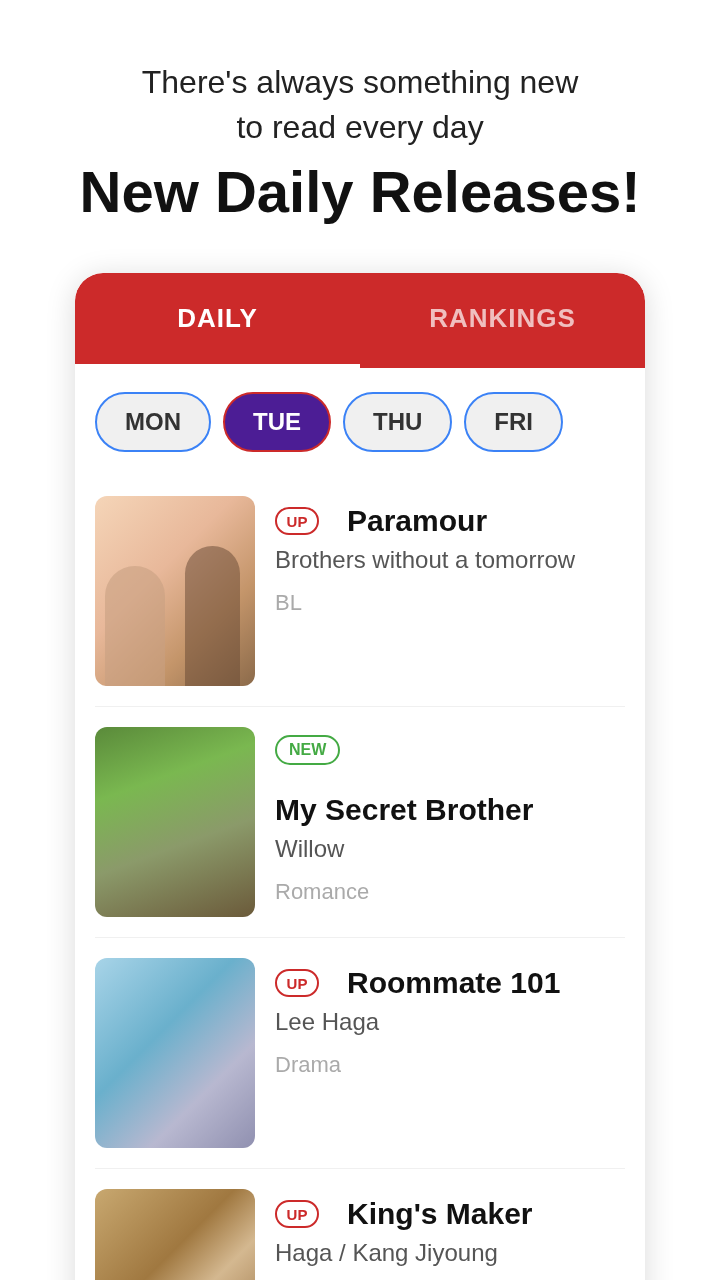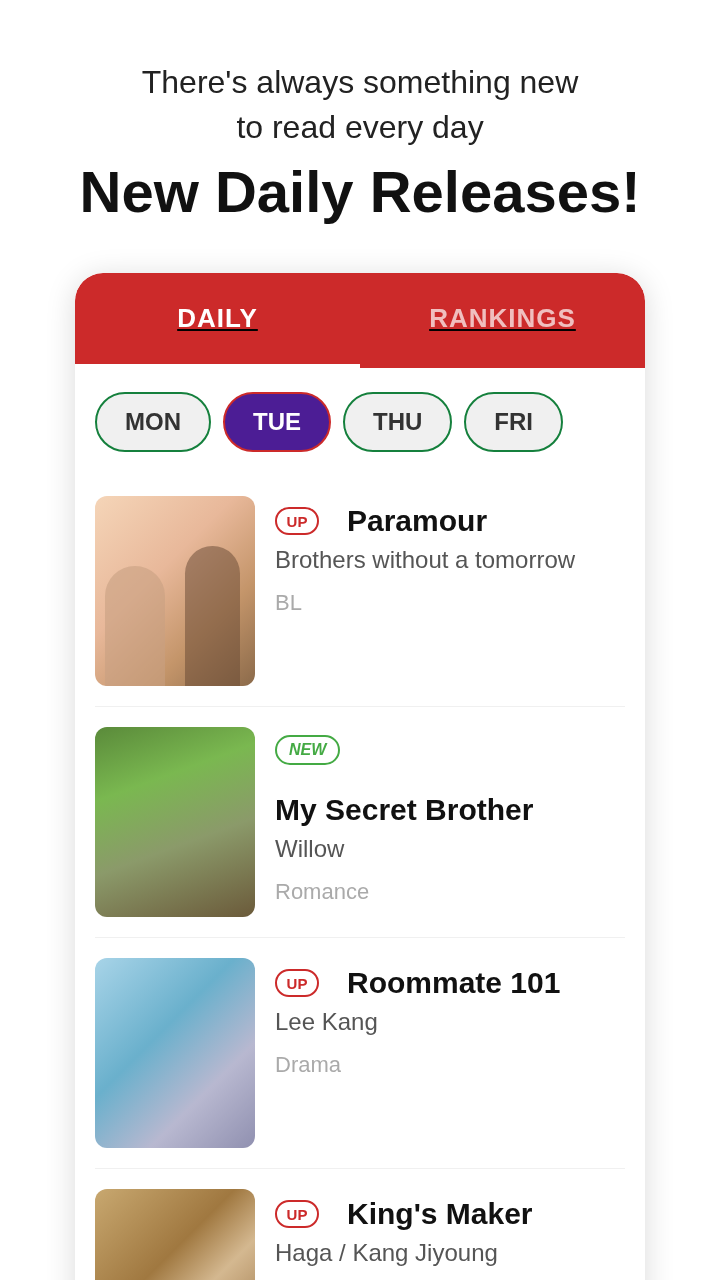--- a/index.html
+++ b/index.html
@@ -39,21 +39,20 @@
       border-radius: 28px;
       box-shadow: 0 4px 30px rgba(0,0,0,0.15);
       overflow: hidden;
     }
 
     .tabs-header {
       background: #cc2a2a;
       border-radius: 28px 28px 0 0;
       display: flex;
       padding: 0;
-      text-decoration: underline;
     }
 
     .tab-item {
       flex: 1;
       text-align: center;
       padding: 30px 0;
       font-size: 26px;
       font-weight: 700;
       color: rgba(255,255,255,0.7);
       cursor: pointer;
@@ -77,21 +76,21 @@
     .days-row::-webkit-scrollbar { display: none; }
 
     .day-pill {
       flex-shrink: 0;
       padding: 14px 28px;
       border-radius: 50px;
       font-size: 24px;
       font-weight: 600;
       color: #333333;
       background: #f0f0f0;
-      border: 2px solid #15803d;
+      border: 2px solid #3b82f6;
       cursor: pointer;
       white-space: nowrap;
     }
 
     .day-pill.active {
       background: #4c1d95;
       color: #ffffff;
       border-color: #cc2a2a;
     }
 
@@ -193,21 +192,20 @@
       display: inline-flex;
       align-items: center;
       justify-content: center;
       padding: 4px 12px;
       border-radius: 50px;
       border: 2.5px solid #44aa44;
       font-size: 16px;
       font-weight: 700;
       color: #44aa44;
       flex-shrink: 0;
-      font-style: italic;
     }
 
     .comic-title {
       font-size: 30px;
       font-weight: 700;
       color: #111111;
     }
 
     .comic-author {
       font-size: 24px;
@@ -281,21 +279,21 @@
       </div>
     </div>
 
     <div class="comic-item">
       <div class="comic-thumb thumb-roommate"></div>
       <div class="comic-info">
         <div class="comic-title-row">
           <span class="badge-up">UP</span>
           <span class="comic-title">Roommate 101</span>
         </div>
-        <div class="comic-author">Lee Kang</div>
+        <div class="comic-author">Lee Haga</div>
         <div class="comic-genre">Drama</div>
       </div>
     </div>
 
     <div class="comic-item">
       <div class="comic-thumb thumb-kings-maker"></div>
       <div class="comic-info">
         <div class="comic-title-row">
           <span class="badge-up">UP</span>
           <span class="comic-title">King's Maker</span>

